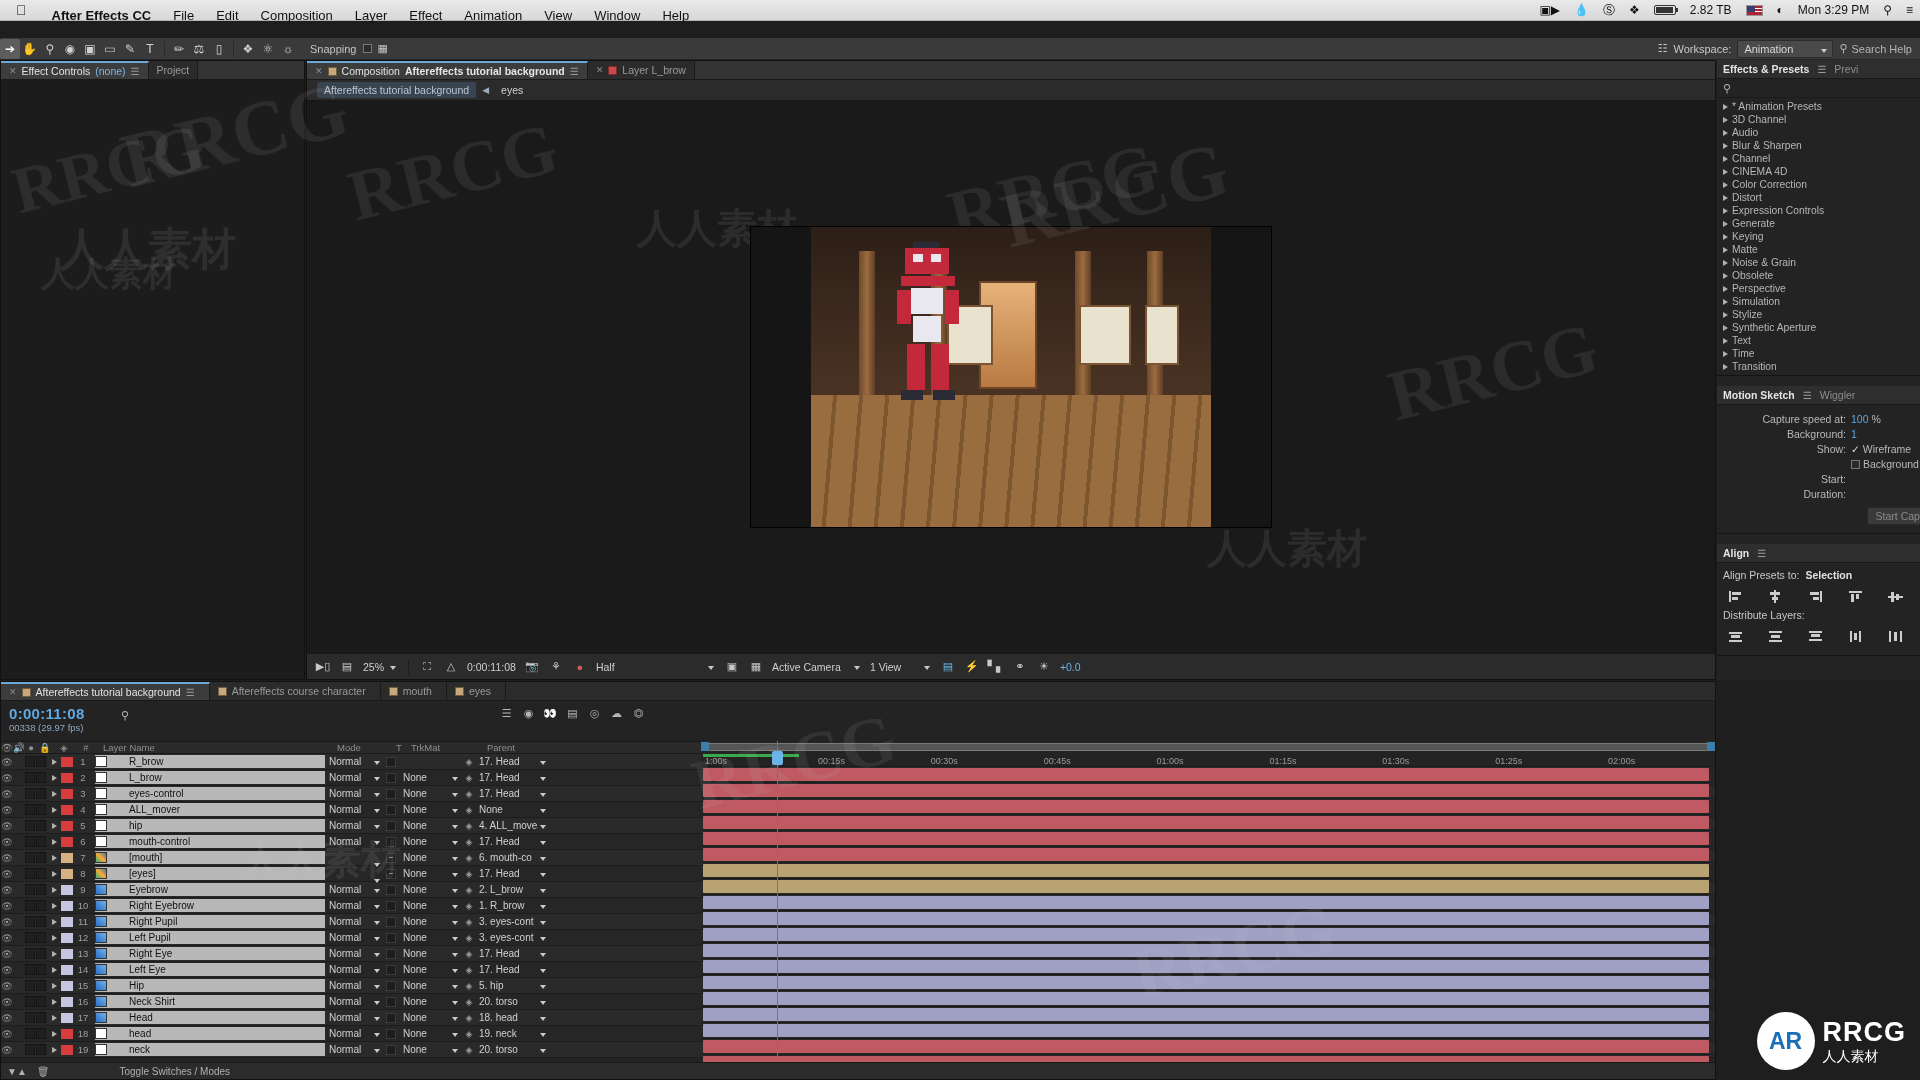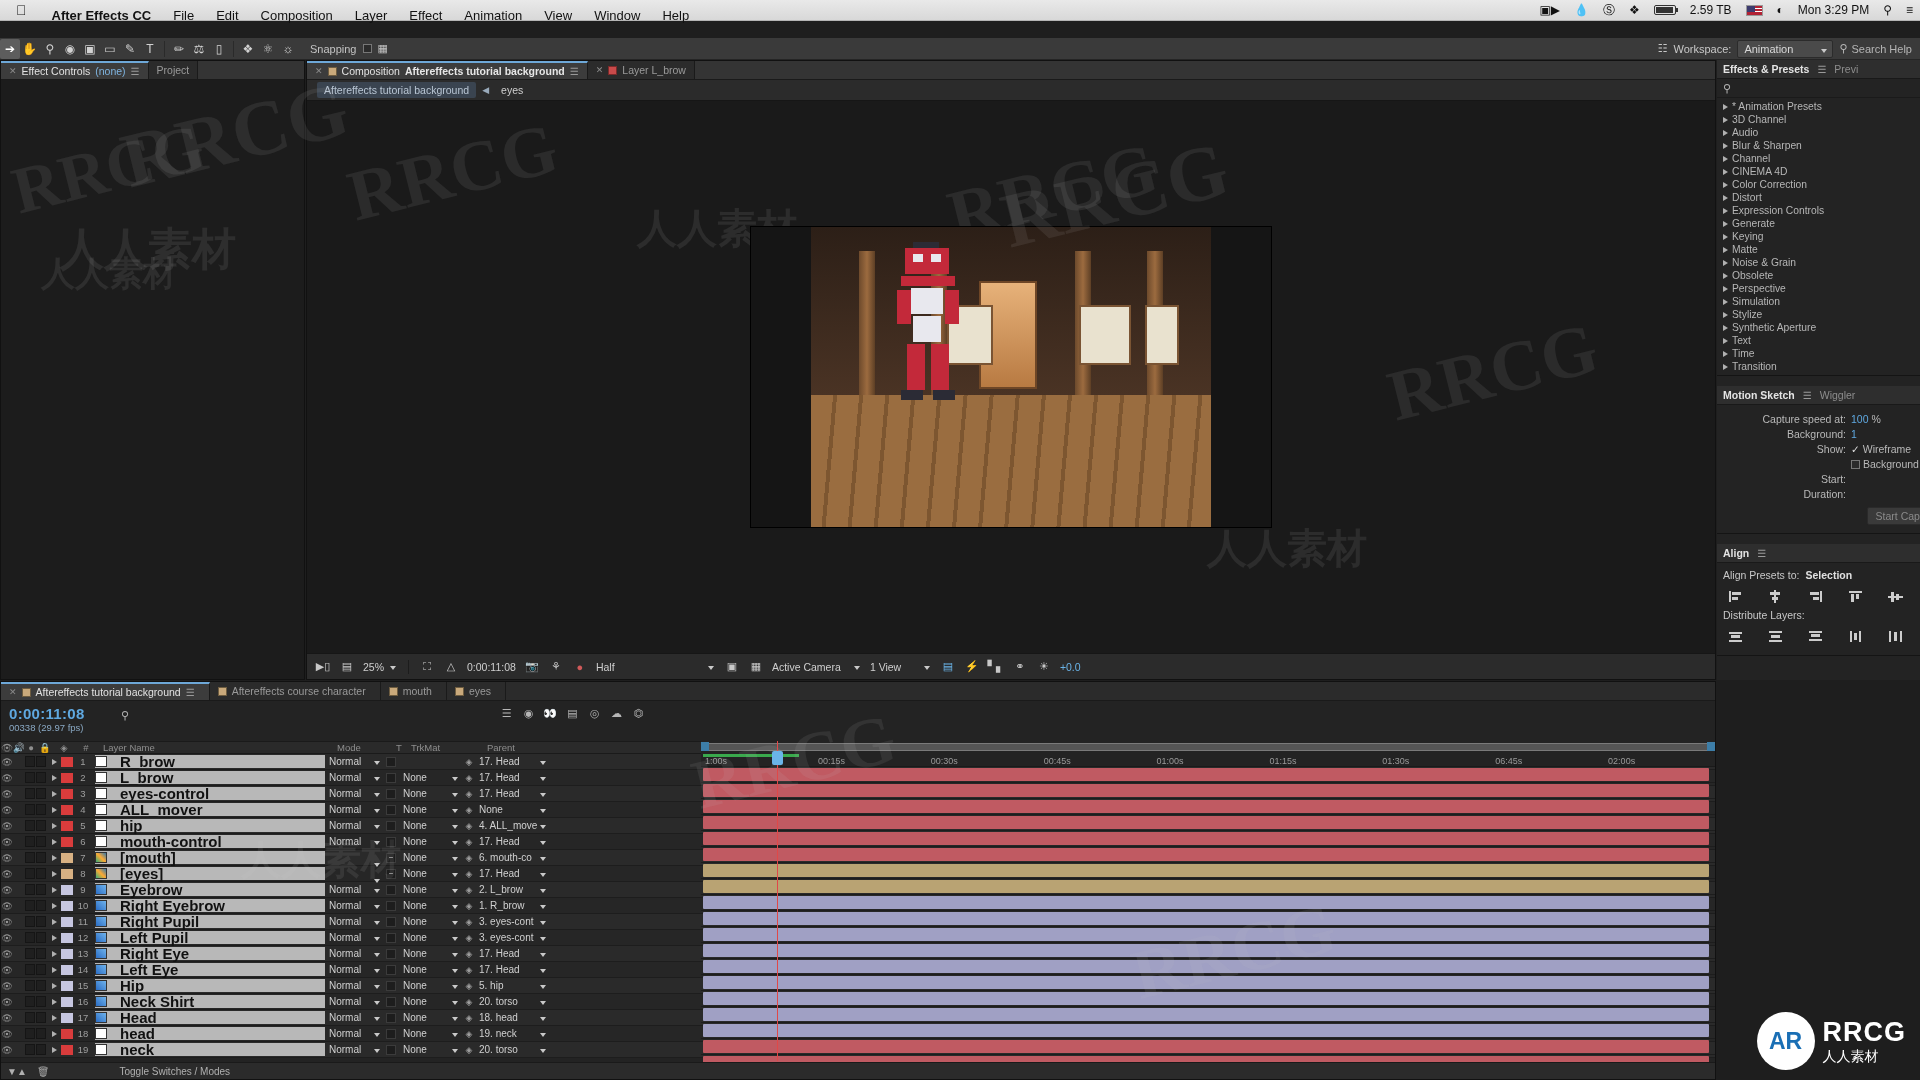--- a/index.html
+++ b/index.html
@@ -142,21 +142,21 @@
   .lrow{height:16px;display:flex;align-items:center;border-bottom:1px solid #1d1d1d;}
   .lrow:nth-child(odd){background:#2a2a2a;}
   .lrow:nth-child(even){background:#262626;}
   .c-eye{width:12px;text-align:center;color:#9d9d9d;font-size:9px;}
   .c-aud{width:12px;}
   .c-box{width:10px;height:11px;background:#1f1f1f;border:1px solid #151515;margin-right:1px;}
   .c-tri{width:14px;display:flex;justify-content:center;}
   .c-swatch{width:12px;height:10px;}
   .c-num{width:20px;text-align:center;color:#9f9f9f;font-size:9.5px;}
   .c-thumb{width:12px;height:11px;border:1px solid #333;}
-  .c-name{flex:1;color:#111;font-weight:bold;font-size:15px;padding-left:13px;}
+  .c-name{flex:1;color:#111;font-weight:normal;font-size:10px;padding-left:22px;}
   .namewrap{background:#b8b8b8;height:13px;display:flex;align-items:center;flex:0 0 230px;margin-left:2px;}
   .c-mode{width:58px;position:relative;font-size:10px;color:#d0d0d0;padding-left:4px;}
   .drop-ar{position:absolute;right:3px;top:5px;border-left:3.5px solid transparent;
     border-right:3.5px solid transparent;border-top:4px solid #c9c9c9;}
   .c-t{width:16px;display:flex;justify-content:center;}
   .tbox{width:10px;height:10px;background:#1d1d1d;border:1px solid #3b3b3b;display:flex;align-items:center;justify-content:center;color:#ccc;font-size:8px;}
   .c-trk{width:62px;position:relative;font-size:10px;color:#d0d0d0;padding-left:4px;}
   .c-pwhip{width:16px;text-align:center;color:#9d9d9d;font-size:9px;}
   .c-parent{width:72px;position:relative;font-size:10px;color:#d0d0d0;padding-left:2px;white-space:nowrap;overflow:hidden;}
 
@@ -206,21 +206,21 @@
     <span class="mi">Window</span>
     <span class="mi">Help</span>
     <span class="spacer"></span>
     <span class="ri">▣▶</span>
     <span class="ri">💧</span>
     <span class="ri">Ⓢ</span>
     <span class="ri">❖</span>
     <span class="ri">
         <span class="batico"></span>
       </span>
-    <span class="ri">2.59 TB</span>
+    <span class="ri">2.82 TB</span>
     <span class="ri">
         <span class="flagico"></span>
       </span>
     <span class="ri">◐</span>
     <span class="ri">Mon 3:29 PM</span>
     <span class="ri">⚲</span>
     <span class="ri">≡</span>
   </div>
 
 
@@ -1099,21 +1099,21 @@
         <div class="wb-end" style="left:0"></div>
         <div class="wb-end" style="right:0"></div>
         <div class="tickrow" id="tickrow">
             <span class="tick" style="left: 4px;">1:00s</span>
             <span class="tick" style="left: 116.889px;">00:15s</span>
             <span class="tick" style="left: 229.778px;">00:30s</span>
             <span class="tick" style="left: 342.667px;">00:45s</span>
             <span class="tick" style="left: 455.556px;">01:00s</span>
             <span class="tick" style="left: 568.444px;">01:15s</span>
             <span class="tick" style="left: 681.333px;">01:30s</span>
-            <span class="tick" style="left: 794.222px;">06:45s</span>
+            <span class="tick" style="left: 794.222px;">01:25s</span>
             <span class="tick" style="left: 907.111px;">02:00s</span>
           </div>
       </div>
       <div class="greenbar" style="width:96px"></div>
       <div class="tracks" id="tracklist">
           <div class="trk">
             <div class="bar" style="background: rgb(192, 90, 98);"></div>
           </div>
           <div class="trk">
             <div class="bar" style="background: rgb(192, 90, 98);"></div>

